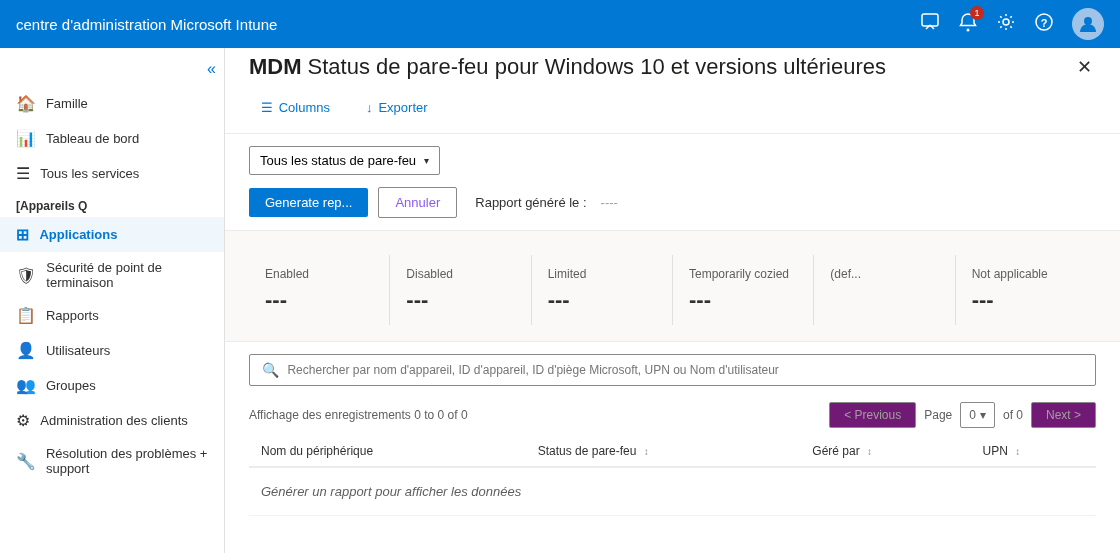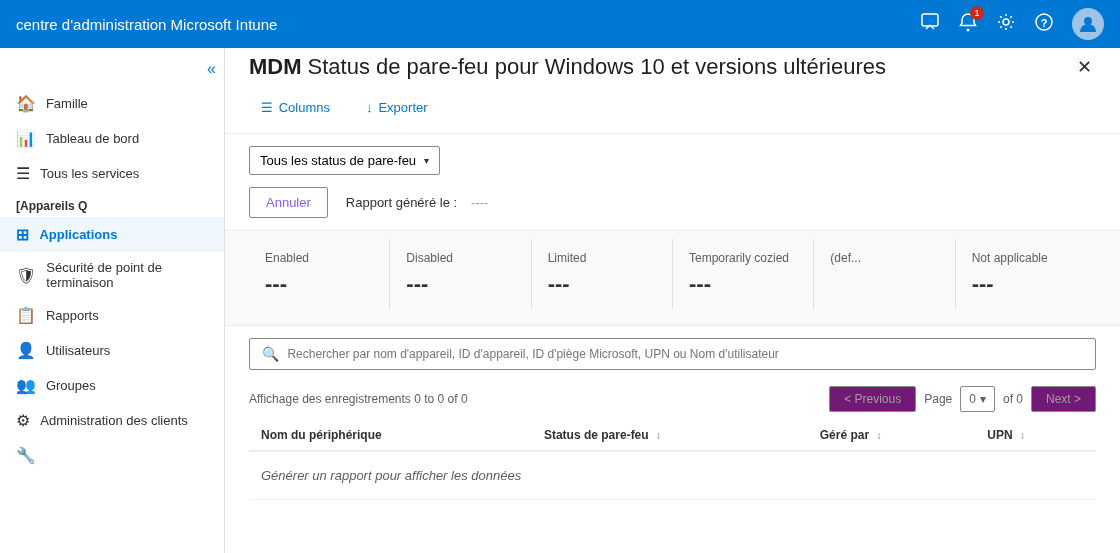--- a/index.html
+++ b/index.html
@@ -208,21 +208,21 @@
       margin-left: 8px;
     }
     .report-date {
       color: #a19f9d;
       margin-left: 4px;
     }
 
     
     .stats-row {
       display: flex;
-      padding: 8px 24px 16px;
+      padding: 24px 24px 16px;
       gap: 0;
       border-bottom: 1px solid #edebe9;
       border-top: 1px solid #edebe9;
       margin: 0 0 0 0;
       background: #faf9f8;
     }
     .stat-card {
       flex: 1;
       padding: 12px 16px;
       border-right: 1px solid #e0e0e0;
@@ -304,21 +304,21 @@
       width: 100%;
       border-collapse: collapse;
       font-size: 13px;
     }
     thead tr {
       border-bottom: 2px solid #edebe9;
     }
     th {
       text-align: left;
       padding: 8px 12px;
-      font-weight: 700;
+      font-weight: 400;
       color: #323130;
       font-size: 12px;
     }
     th .sort-icon { color: #8a8886; font-size: 10px; margin-left: 4px; }
     td {
       padding: 10px 12px;
       color: #323130;
       border-bottom: 1px solid #f3f2f1;
     }
     .empty-message {
@@ -410,20 +410,21 @@
     <div class="sidebar-item">
       <span class="icon">👥</span>
       <span>Groupes</span>
     </div>
     <div class="sidebar-item">
       <span class="icon">⚙</span>
       <span>Administration des clients</span>
     </div>
     <div class="sidebar-item">
       <span class="icon">🔧</span>
+      <span>Résolution des problèmes + support</span>
     </div>
   </div>
 
   <div class="main">
 
 
     <div class="page-header">
       <h1 class="page-title">
         <strong>MDM</strong><span>Status de pare-feu pour Windows 10 et versions ultérieures</span>
       </h1>
@@ -442,20 +443,21 @@
     </div>
 
     <div class="filter-row">
       <div class="dropdown-select">
         <span>Tous les status de pare-feu</span>
         <span class="dropdown-arrow">▾</span>
       </div>
     </div>
 
     <div class="action-row">
+      <button class="btn-primary">Generate rep...</button>
       <button class="btn-secondary">Annuler</button>
       <span class="report-generated">Rapport généré le :</span>
       <span class="report-date">----</span>
     </div>
 
     <div class="stats-row">
       <div class="stat-card">
         <div class="stat-label">Enabled</div>
         <div class="stat-value">---</div>
       </div>

